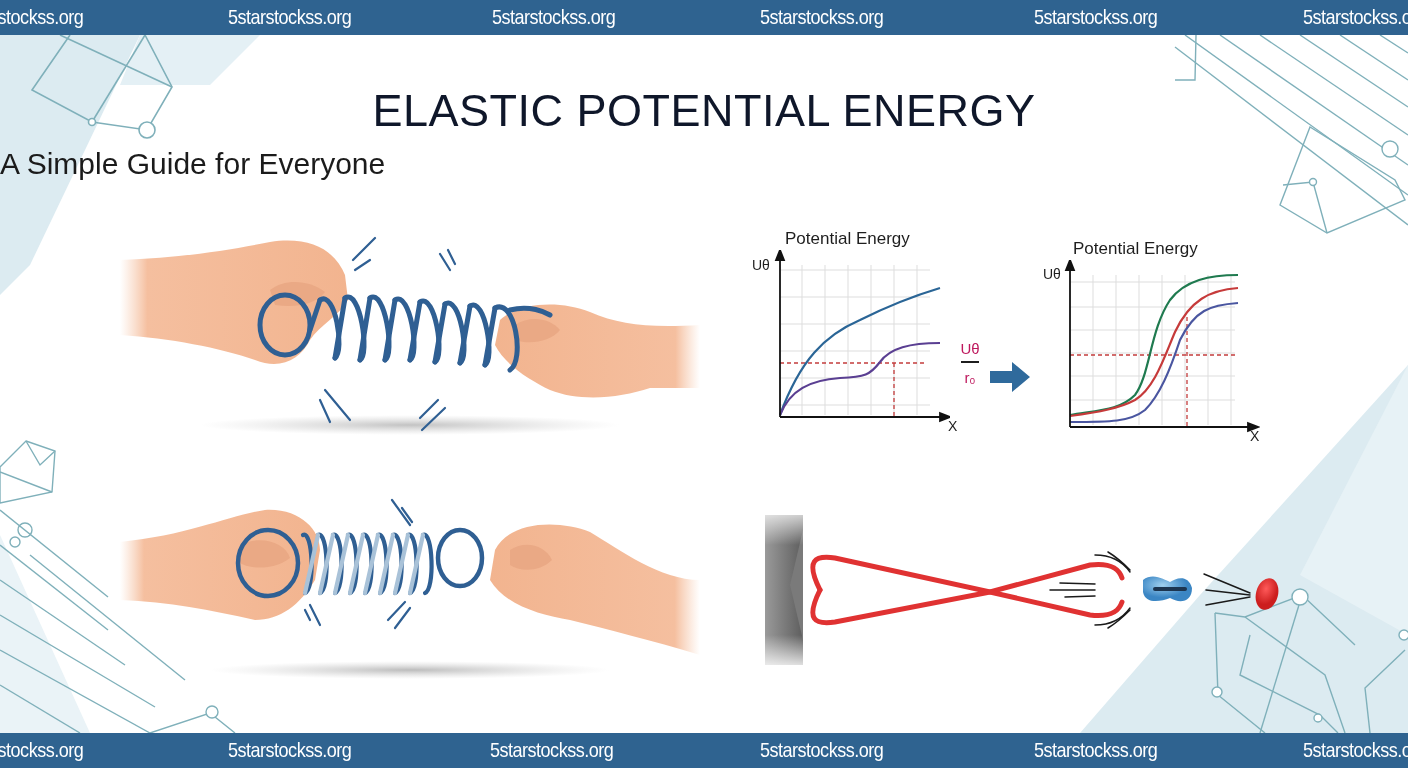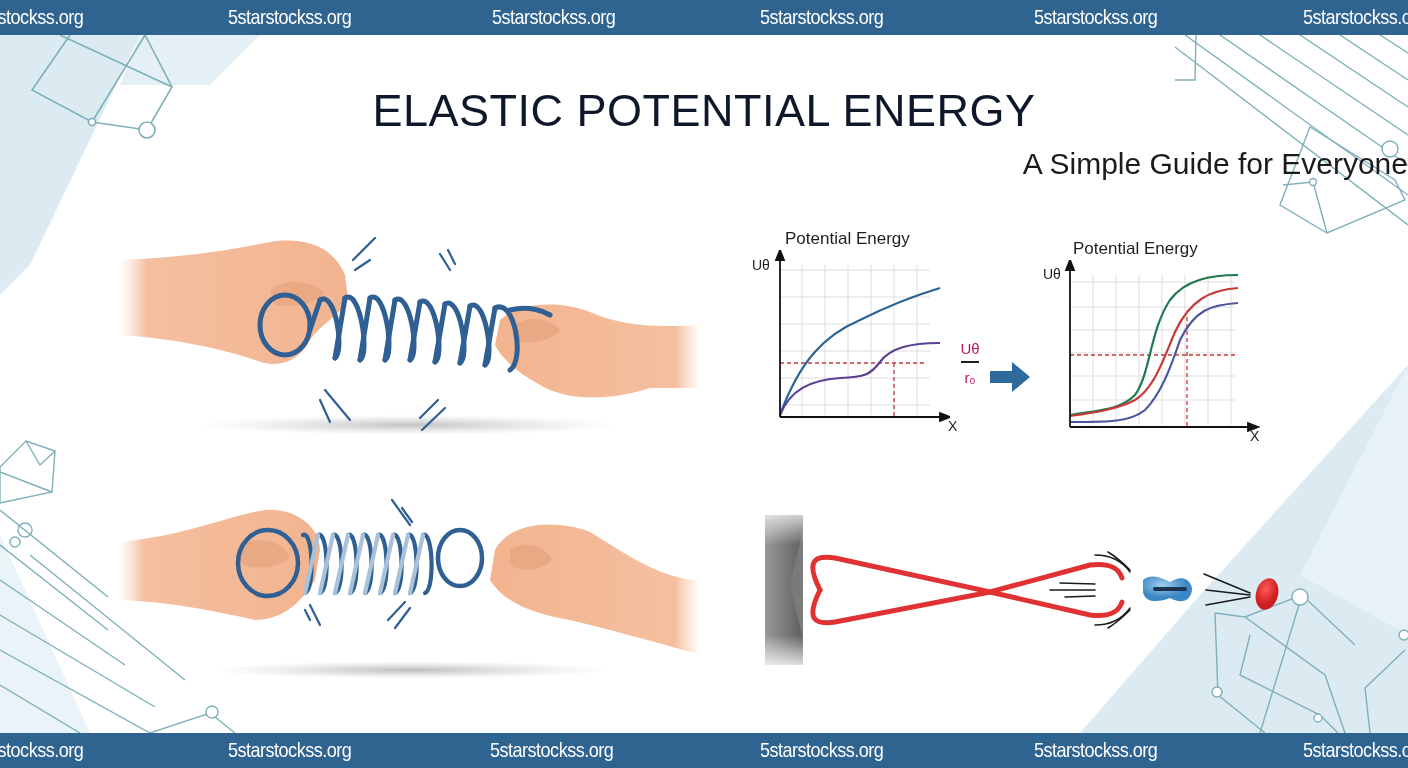--- a/index.html
+++ b/index.html
@@ -4,21 +4,21 @@
 <style>
   html, body { margin: 0; padding: 0; }
   body { width: 1408px; height: 768px; position: relative; overflow: hidden; background: #ffffff; font-family: "Liberation Sans", sans-serif; }
   .band { position: absolute; left: 0; width: 1408px; height: 35px; background: #2f6390; overflow: hidden; z-index: 5; }
   .band.top { top: 0; }
   .band.bottom { top: 733px; height: 35px; }
   .wm { position: absolute; top: 5px; color: #ffffff; font-size: 21px; font-family: "Liberation Sans Narrow", "Liberation Sans", sans-serif; letter-spacing: -0.6px; white-space: nowrap; transform: scaleX(0.86); transform-origin: left center; }
   .stage { position: absolute; left: 0; top: 35px; width: 1408px; height: 698px; }
   .bg-svg { position: absolute; left: 0; top: 0; }
   .title { position: absolute; left: 0; width: 1408px; top: 50px; text-align: center; font-size: 45px; font-weight: 400; color: #0f172a; letter-spacing: 0.5px; }
-  .subtitle { position: absolute; left: 0; width: 1408px; top: 112px; text-align: right; font-size: 30px; color: #1b1b1b; }
+  .subtitle { position: absolute; left: 0; width: 1408px; top: 112px; text-align: left; font-size: 30px; color: #1b1b1b; }
   .illus { position: absolute; }
   .chart-title { position: absolute; font-size: 17px; color: #1e1e1e; white-space: nowrap; }
   .axis-label { position: absolute; font-size: 14px; color: #1e1e1e; }
   .frac { position: absolute; font-size: 15px; color: #be185d; text-align: center; width: 30px; }
   .frac .bar { display: block; width: 18px; height: 1.5px; background: #1e1e1e; margin: 4px auto 6px; }
 </style>
 </head>
 <body>
 
 <div class="band top" id="band-top">

